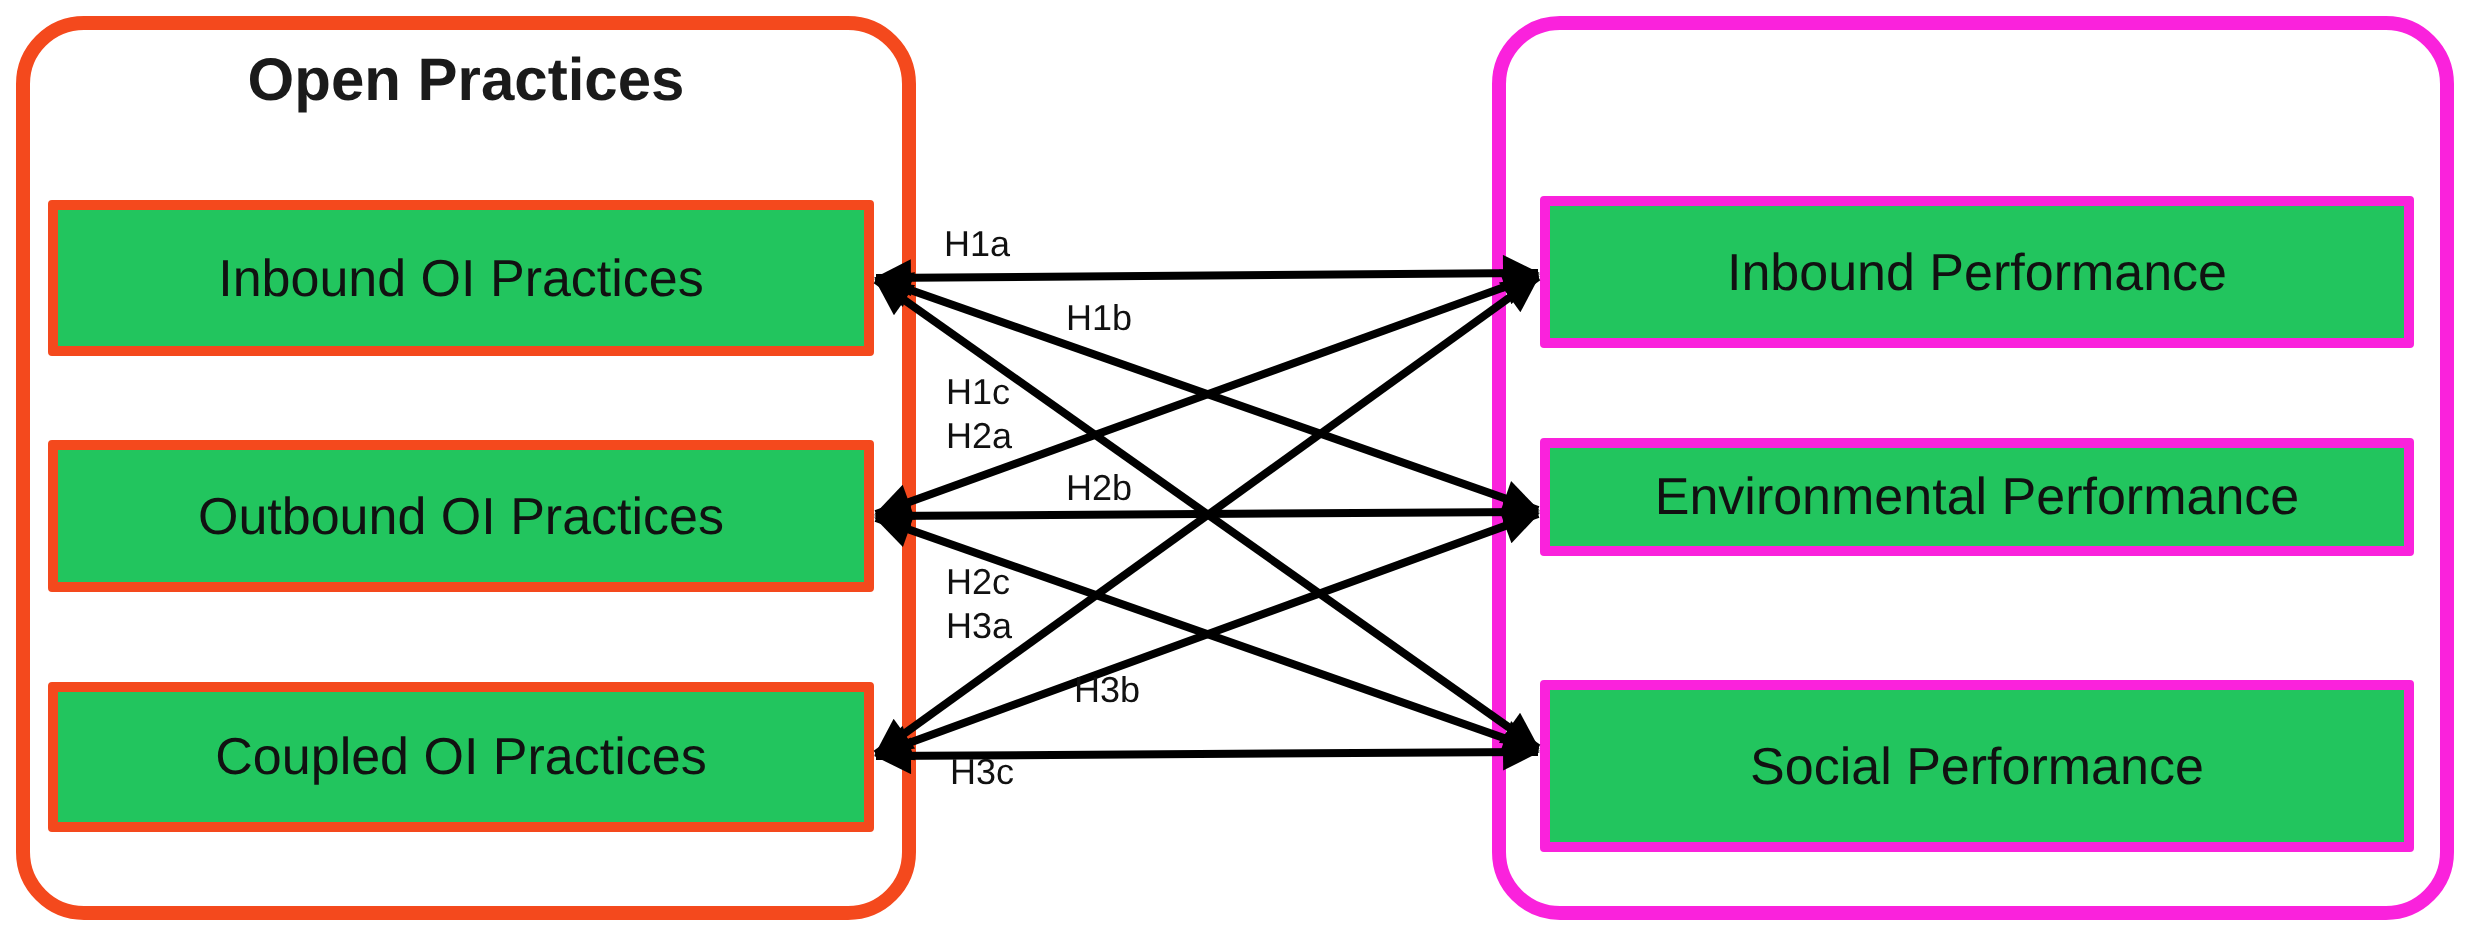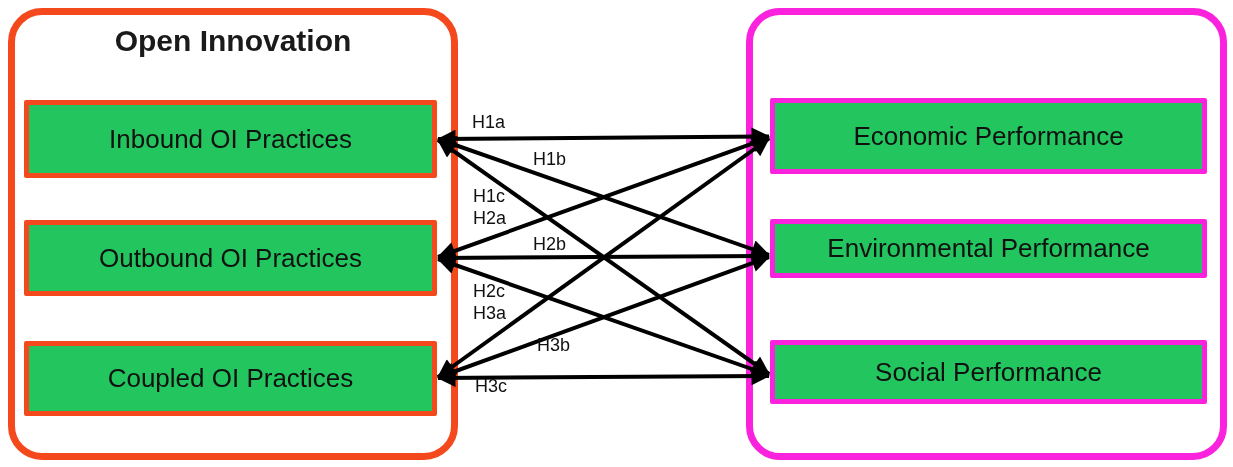--- a/index.html
+++ b/index.html
@@ -50,21 +50,21 @@
     font-size: 26px;
     white-space: nowrap;
   }
   .node-left  { left: 24px;  width: 413px; border-color: var(--left-panel-border, #F4491D); }
   .node-right { left: 770px; width: 437px; border-color: var(--right-panel-border, #FA22DC); }
   .node-inbound       { top: 100px; height: 78px; }
   .node-outbound      { top: 220px; height: 76px; }
   .node-coupled       { top: 341px; height: 75px; }
   .node-economic      { top: 98px;  height: 76px; }
   .node-environmental { top: 219px; height: 59px; }
-  .node-social        { top: 340px; height: 64px; }
+  .node-social        { top: 340px; height: 86px; }
   .arrows {
     position: absolute;
     left: 0; top: 0;
     width: 1233px;
     height: 467px;
     pointer-events: none;
   }
   .arrow-line {
     stroke: var(--arrow, #000000);
     stroke-width: 4;
@@ -89,34 +89,34 @@
   .lbl-h3c { left: 475px; top: 376px; }
 </style>
 </head>
 <body>
 
 <div class="canvas">
 
   <div class="panel panel-left"></div>
   <div class="panel panel-right"></div>
 
-  <div class="panel-title title-left">Open Innovation</div>
+  <div class="panel-title title-left">Open Practices</div>
 
   <div class="node node-left node-inbound">
     <span>Inbound OI Practices</span>
   </div>
   <div class="node node-left node-outbound">
     <span>Outbound OI Practices</span>
   </div>
   <div class="node node-left node-coupled">
     <span>Coupled OI Practices</span>
   </div>
 
   <div class="node node-right node-economic">
-    <span>Economic Performance</span>
+    <span>Inbound Performance</span>
   </div>
   <div class="node node-right node-environmental">
     <span>Environmental Performance</span>
   </div>
   <div class="node node-right node-social">
     <span>Social Performance</span>
   </div>
 
   <svg class="arrows" viewBox="0 0 1233 467">
     <defs>

